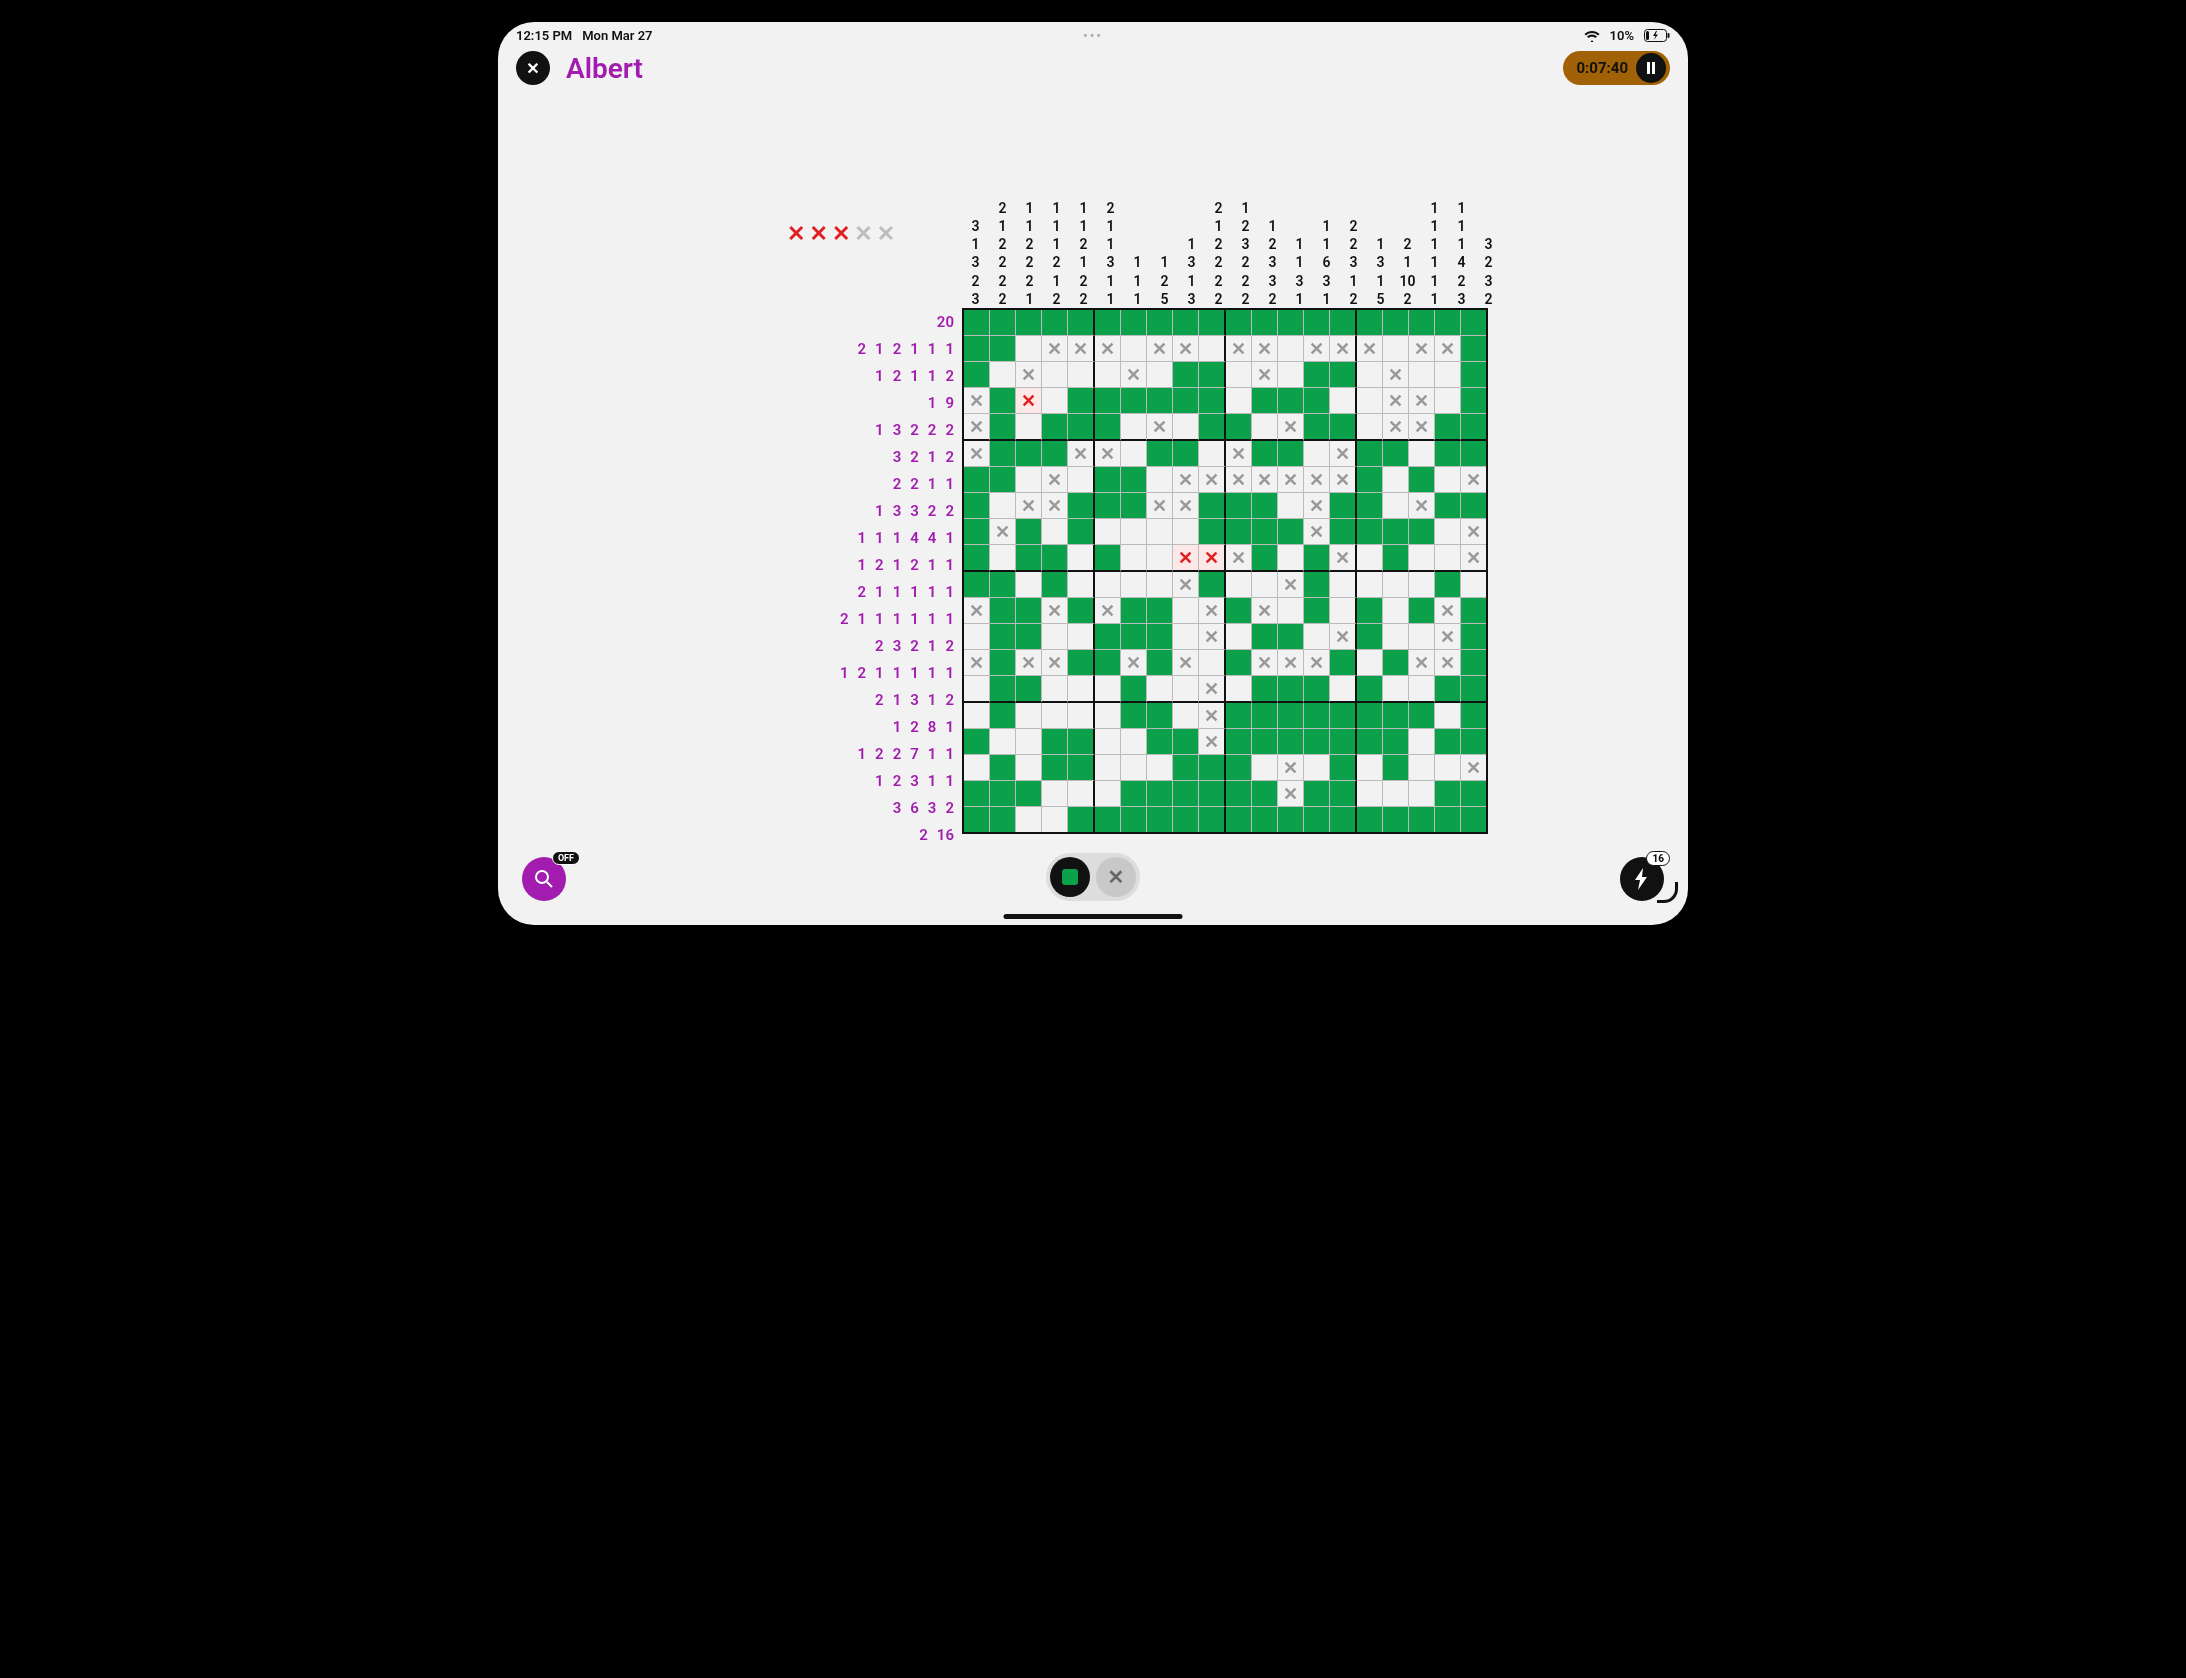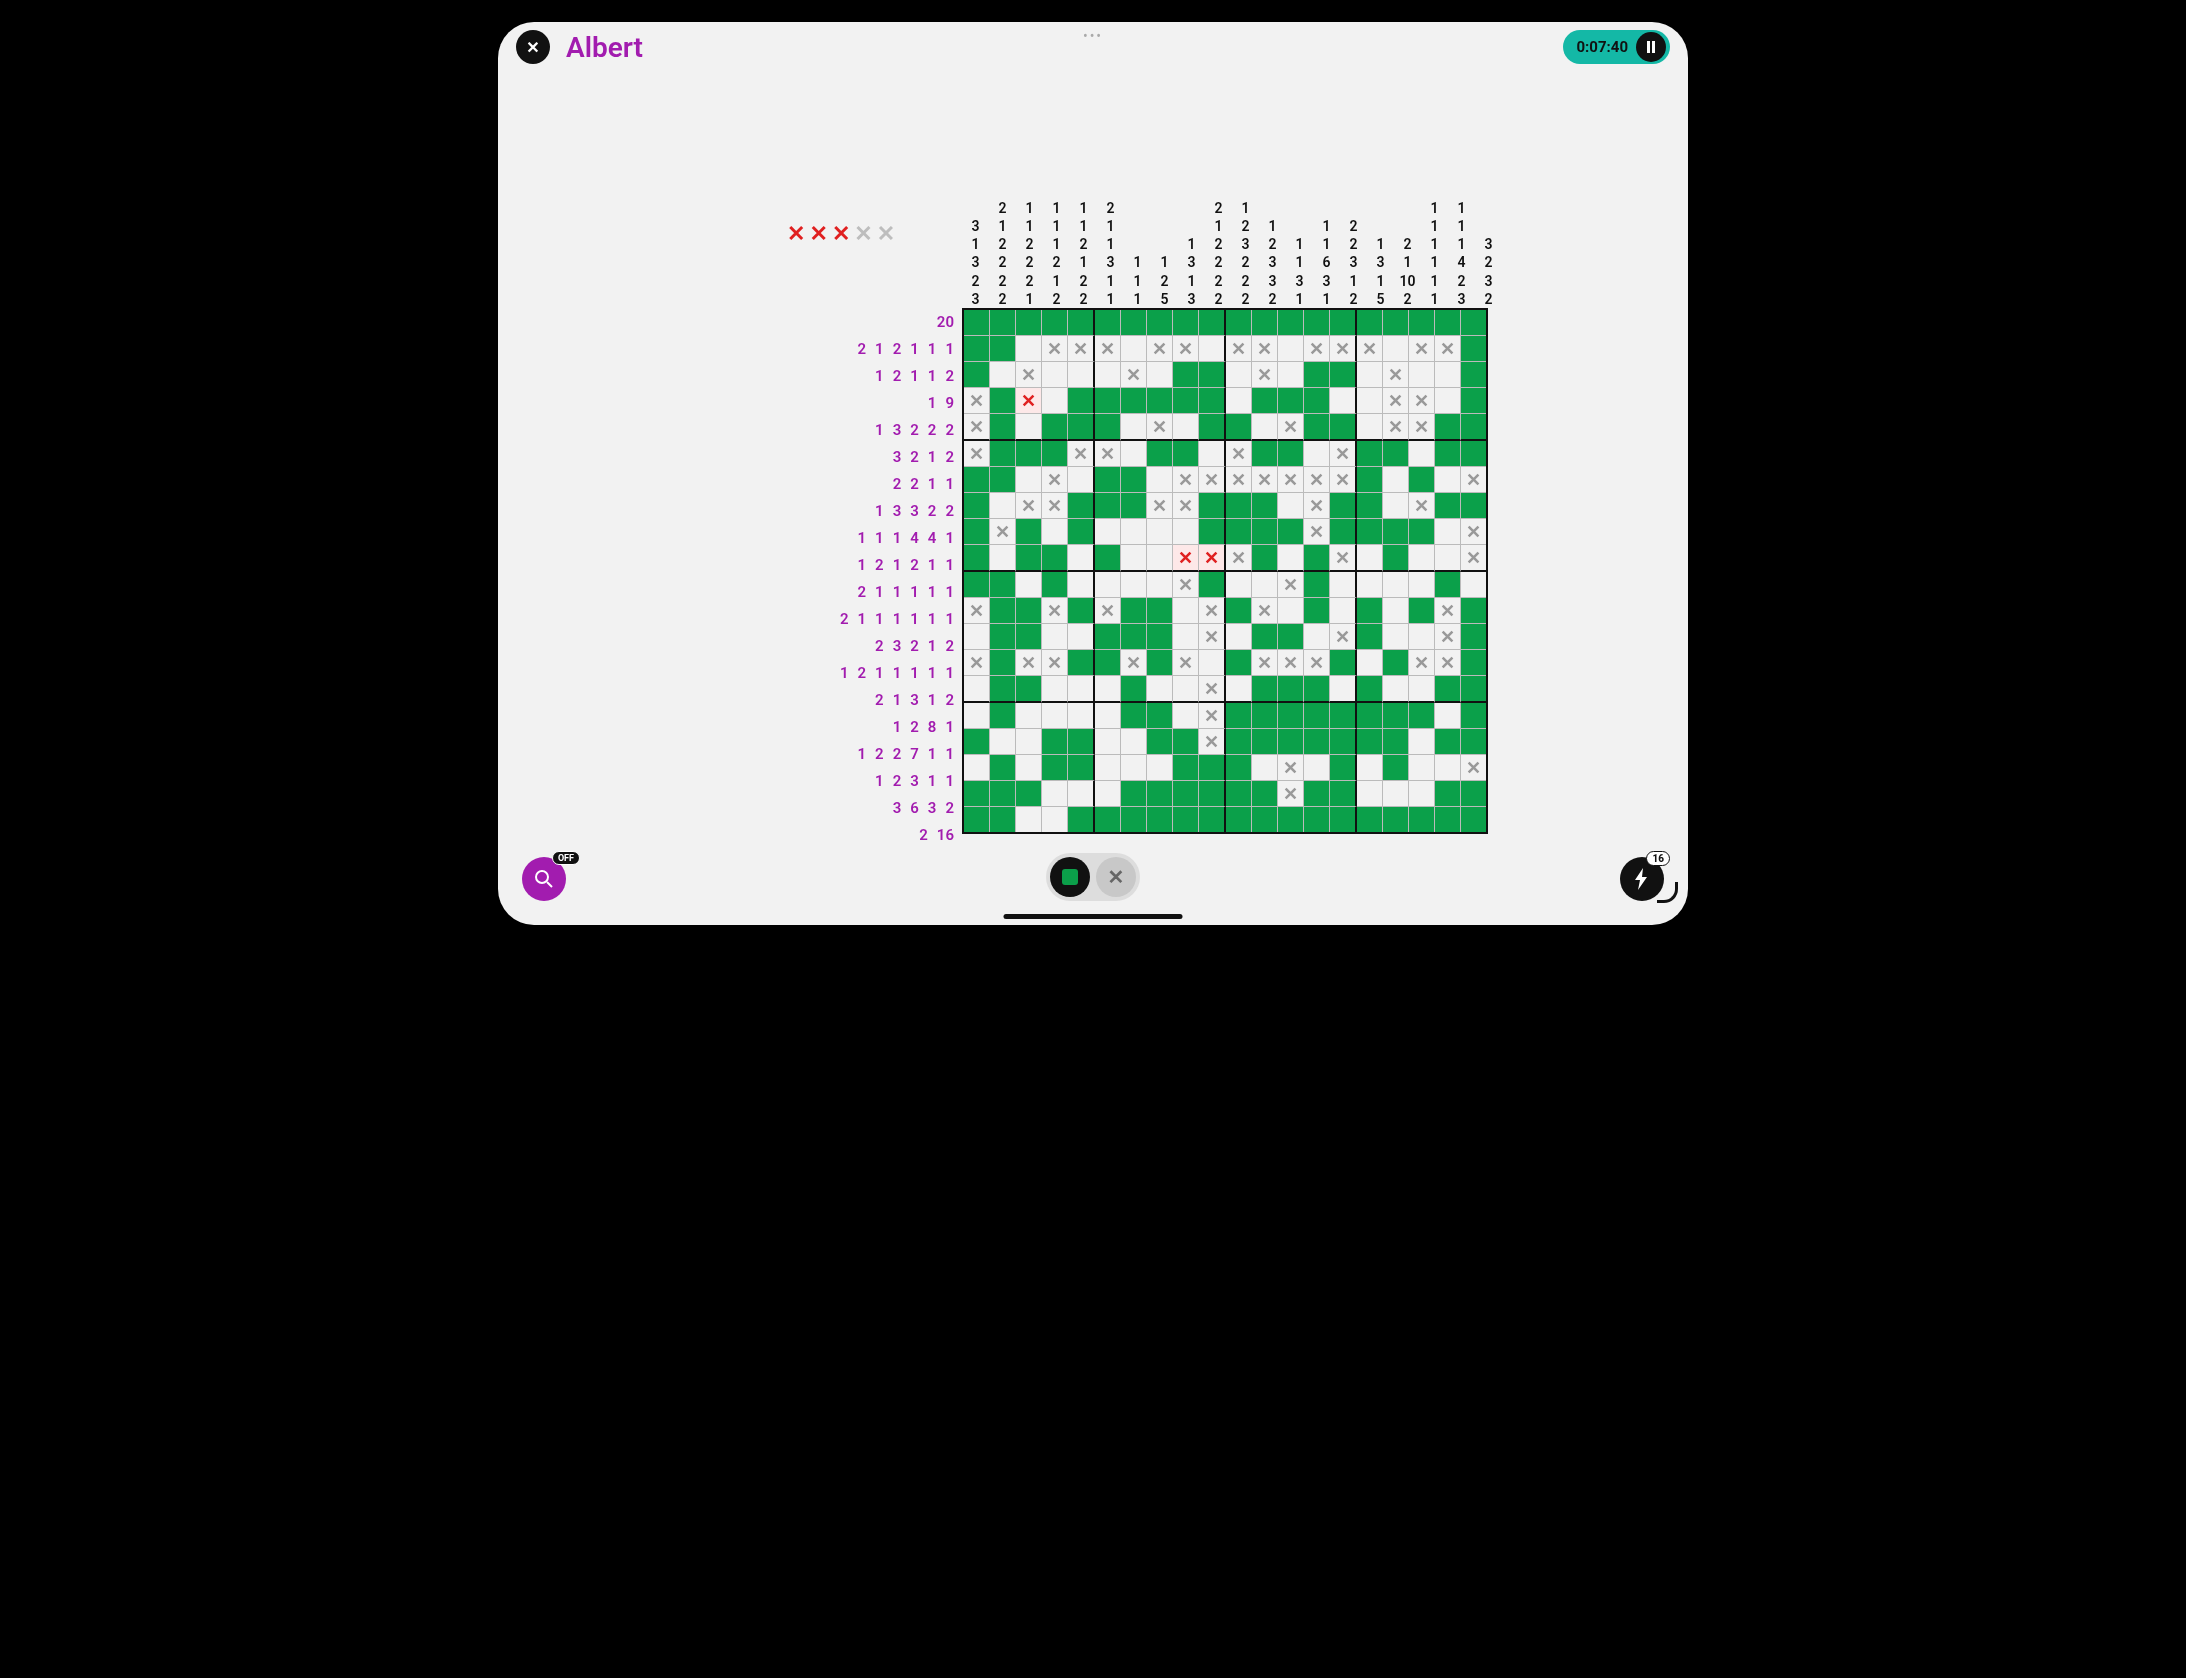--- a/index.html
+++ b/index.html
@@ -10,21 +10,21 @@
   .status-left,.status-right{display:flex;align-items:center;gap:10px;}
   .status-right .pct{font-weight:600;}
   .wifi-icon svg,.batt-icon svg{display:block;}
   .multitask{position:absolute;top:6px;left:50%;transform:translateX(-50%);color:#aaa;letter-spacing:2px;font-size:14px;}
   
   .app-header{display:flex;justify-content:space-between;align-items:center;padding:8px 18px 0 18px;}
   .hdr-left{display:flex;align-items:center;gap:16px;}
   .close-btn{width:34px;height:34px;border-radius:50%;background:#111;display:flex;align-items:center;justify-content:center;color:#fff;font-size:16px;font-weight:700;}
   .title{font-size:28px;font-weight:600;color:#a21caf;}
   .hdr-right{display:flex;align-items:center;gap:0;}
-  .timer-pill{background:#14b8a6;border-radius:20px;padding:2px 4px 2px 14px;display:flex;align-items:center;gap:8px;}
+  .timer-pill{background:#a16207;border-radius:20px;padding:2px 4px 2px 14px;display:flex;align-items:center;gap:8px;}
   .timer-text{font-size:15px;font-weight:700;color:#111;}
   .pause-btn{width:30px;height:30px;border-radius:50%;background:#111;display:flex;align-items:center;justify-content:center;}
   .pause-btn span{display:inline-block;width:3px;height:12px;background:#fff;margin:0 1px;}
   
   .lives{position:absolute;top:199px;left:289px;display:flex;gap:4px;}
   .lives span{font-size:22px;font-weight:900;}
   .life-lost{color:#e02020;}
   .life-remain{color:#bdbdbd;}
   
   .puzzle{position:absolute;top:119px;left:249px;}
@@ -63,20 +63,42 @@
   .hint-badge{position:absolute;top:-6px;right:-6px;background:#fff;color:#111;font-size:10px;font-weight:800;padding:1px 5px;border-radius:8px;border:1px solid #111;}
   .home-ind{position:absolute;bottom:6px;left:50%;transform:translateX(-50%);width:179px;height:5px;background:#111;border-radius:3px;}
   .curve{position:absolute;bottom:22px;right:10px;width:18px;height:18px;border-bottom:3px solid #111;border-right:3px solid #111;border-bottom-right-radius:14px;}
 </style>
 </head>
 <body>
 
 <div class="device">
   <div class="screen">
 
+    <div class="status-bar">
+      <div class="status-left">
+        <span>12:15 PM</span>
+        <span>Mon Mar 27</span>
+      </div>
+      <div class="status-right">
+        <span class="wifi-icon">
+          <svg width="16" height="12" viewBox="0 0 16 12">
+              <path d="M8 10.5a1.2 1.2 0 100 2.4 1.2 1.2 0 000-2.4zM3 6.5c2.8-2.8 7.2-2.8 10 0l-1.6 1.6c-1.9-1.9-4.9-1.9-6.8 0L3 6.5zM.5 4C4.6-.1 11.4-.1 15.5 4L14 5.5C10.7 2.2 5.3 2.2 2 5.5L.5 4z" fill="#111"></path>
+            </svg>
+        </span>
+        <span class="pct">10%</span>
+        <span class="batt-icon">
+          <svg width="26" height="13" viewBox="0 0 26 13">
+              <rect x="0.5" y="0.5" width="22" height="12" rx="3" fill="none" stroke="#111"></rect>
+              <rect x="23.5" y="4" width="2" height="5" rx="1" fill="#111"></rect>
+              <rect x="2" y="2" width="3" height="9" rx="1.5" fill="#111"></rect>
+              <path d="M12 2l-3 5h2.5L10 11l4-5.5h-2.5L13 2z" fill="#111"></path>
+            </svg>
+        </span>
+      </div>
+    </div>
     <div class="multitask">•••</div>
 
     <div class="app-header">
       <div class="hdr-left">
         <div class="close-btn">
           <span>✕</span>
         </div>
         <div class="title">Albert</div>
       </div>
       <div class="hdr-right">

